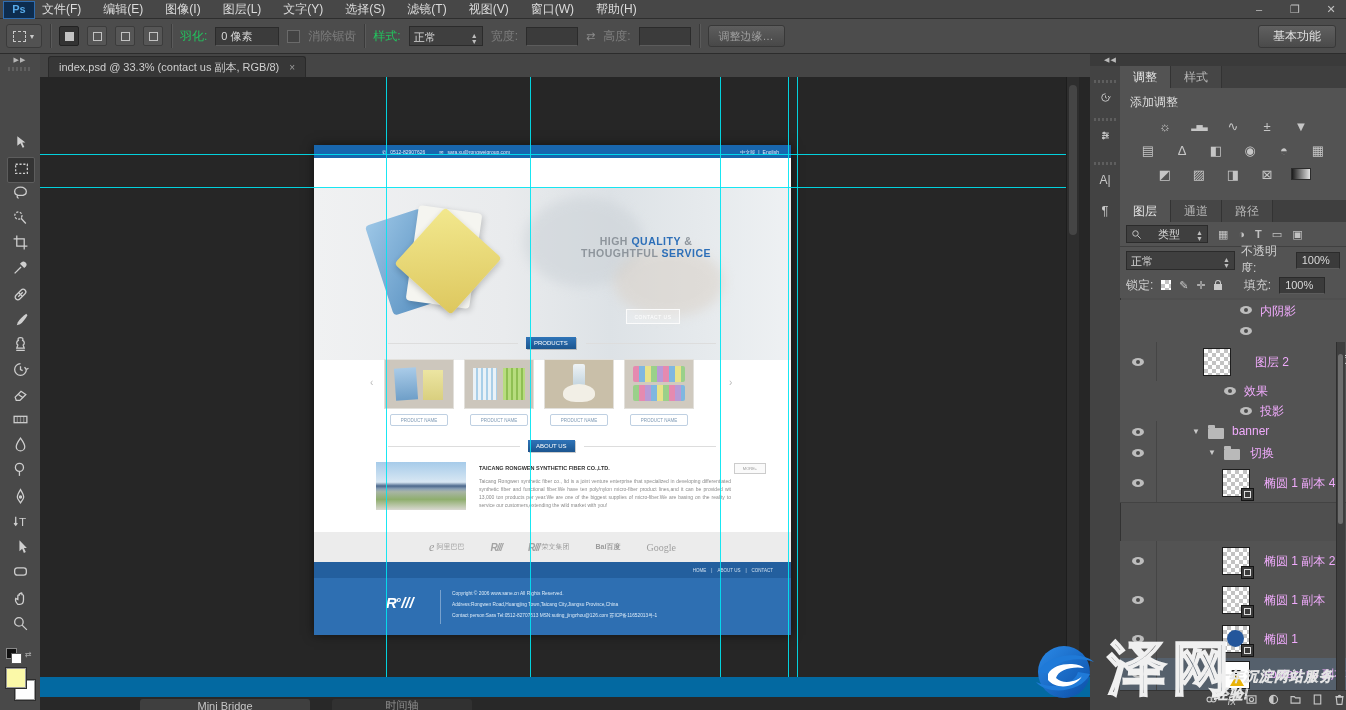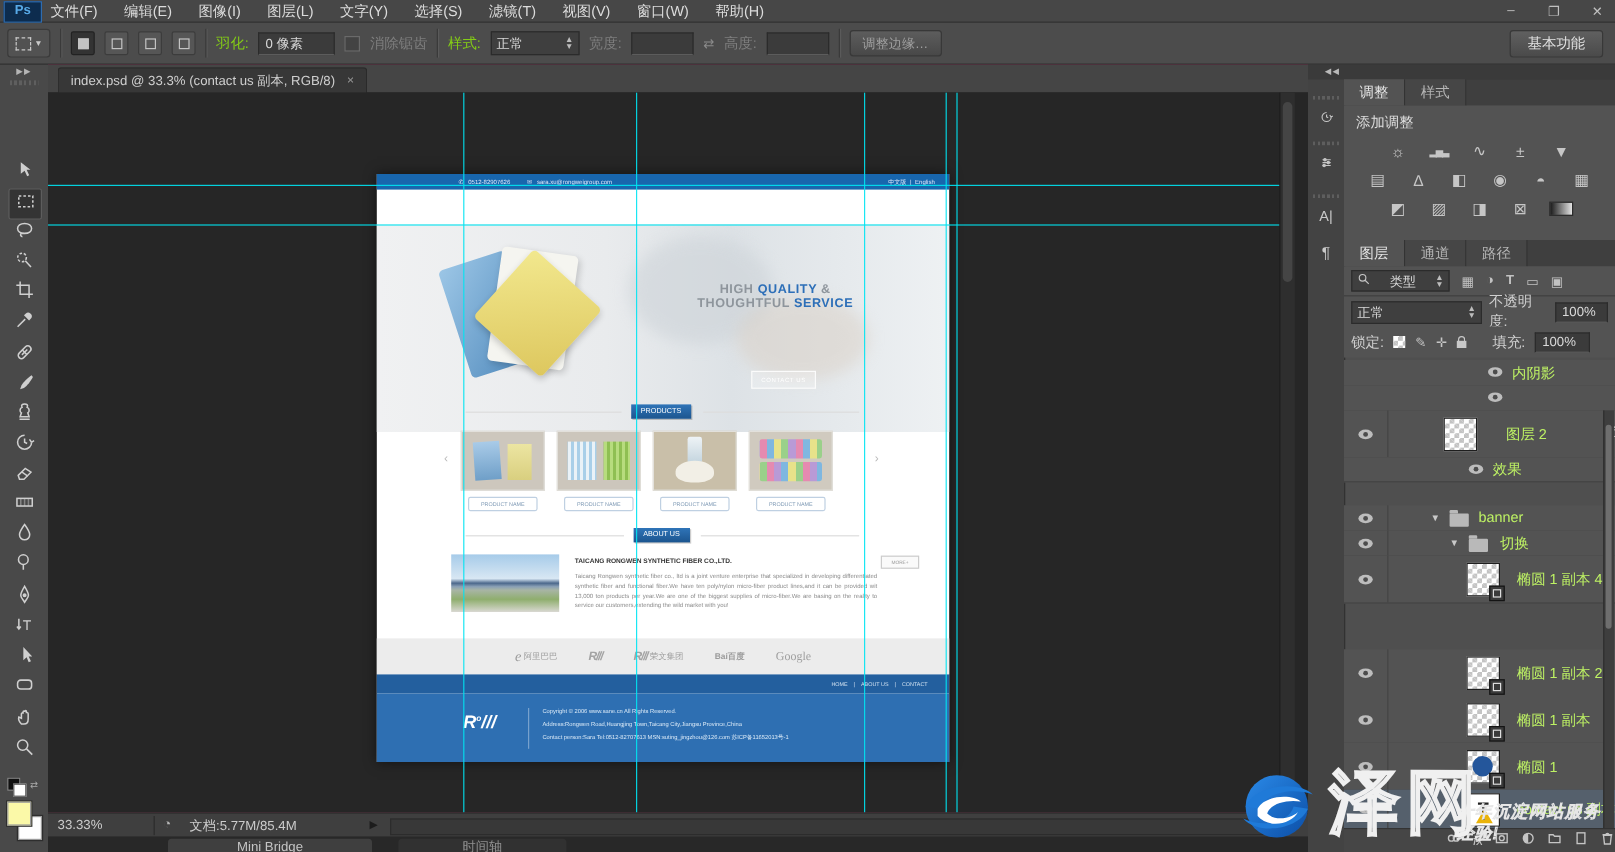--- a/index.html
+++ b/index.html
@@ -22,46 +22,46 @@
   .vsep{width:1px;height:24px;background:#3a3a3a;box-shadow:1px 0 0 #5a5a5a;}
   .toolpreset{width:34px;height:22px;border:1px solid #3a3a3a;border-radius:3px;background:#525252;
               display:flex;align-items:center;justify-content:center;gap:3px;}
   .tpbox{width:11px;height:9px;border:1px dashed #c9c9c9;}
   .caret{font-size:7px;color:#c9c9c9;}
   .selmode{width:18px;height:18px;border:1px solid #3c3c3c;border-radius:2px;background:#565656;
            display:flex;align-items:center;justify-content:center;}
   .selmode.active{background:#333;border-color:#222;}
   .selmode i{display:block;width:7px;height:7px;border:1px solid #c3c3c3;}
   .selmode.active i{background:#c3c3c3;}
-  .oblabel{font-size:12px;color:#84cc16;}
+  .oblabel{font-size:12px;color:#22c55e;}
   .oblabel.dis{color:#7e7e7e;}
   .obinput{height:17px;background:#3b3b3b;border:1px solid #2b2b2b;border-bottom-color:#5c5c5c;
            font-size:11px;color:#d9d9d9;display:flex;align-items:center;padding:0 5px;}
   .obselect{height:18px;background:#3f3f3f;border:1px solid #2b2b2b;font-size:11px;color:#d9d9d9;
-            display:flex;align-items:center;justify-content:space-between;padding:0 4px;font-family:Liberation Serif, serif;}
+            display:flex;align-items:flex-end;justify-content:space-between;padding:0 4px;}
   .updn{font-size:7px;line-height:6px;color:#bdbdbd;}
   .checkbox{width:11px;height:11px;border:1px solid #6a6a6a;background:#434343;}
   .obbtn{height:20px;padding:0 10px;border:1px solid #383838;border-radius:3px;
          background:linear-gradient(#5d5d5d,#484848);font-size:11px;color:#9f9f9f;
          display:flex;align-items:center;}
   .wsbtn{right:10px;top:6px;height:21px;padding:0 14px;border:1px solid #383838;border-radius:3px;
          background:linear-gradient(#606060,#4a4a4a);font-size:12px;color:#e2e2e2;
          display:flex;align-items:center;}
   
   .toolbar{left:0;top:54px;width:40px;height:656px;background:#494949;border-right:1px solid #313131;}
   .tb-collapse{left:0;top:2px;width:40px;text-align:center;font-size:7px;color:#b5b5b5;letter-spacing:1px;}
   .tb-dots{left:8px;top:13px;width:24px;height:4px;
            background:repeating-linear-gradient(90deg,#5f5f5f 0 2px,transparent 2px 4px);}
   .tool{left:7px;width:26px;height:24px;display:flex;align-items:center;justify-content:center;}
   .tool.sel{background:#343434;border:1px solid #5d5d5d;border-radius:2px;}
   .tool svg{width:17px;height:17px;stroke:#cfcfcf;fill:none;stroke-width:1.2;}
   .mini svg{width:11px;height:11px;stroke:#c5c5c5;fill:none;stroke-width:1.4;}
   .swatch{border:1px solid #9a9a9a;box-shadow:0 0 0 1px #2e2e2e;}
   
-  .docarea{left:40px;top:54px;width:1050px;height:656px;background:#be185d;}
+  .docarea{left:40px;top:54px;width:1050px;height:656px;background:#0369a1;}
   .tabbar{left:0;top:0;width:1050px;height:23px;background:#454545;border-bottom:1px solid #2a2a2a;}
   .doctab{left:8px;top:2px;height:21px;background:#373737;border:1px solid #2a2a2a;border-bottom:none;
           border-radius:3px 3px 0 0;display:flex;align-items:center;gap:10px;padding:0 10px;
           font-size:11px;color:#cfcfcf;}
   .doctab .x{color:#9a9a9a;font-size:10px;}
   .canvas{left:0;top:23px;width:1050px;height:600px;background:#262626;overflow:hidden;}
   .guide-v{width:1px;top:0;height:600px;background:#00e4f2;opacity:.9;z-index:40;}
   .guide-h{height:1px;left:0;width:1026px;background:#00e4f2;opacity:.9;z-index:40;}
   .cscroll{left:1026px;top:0;width:12px;height:600px;background:#2e2e2e;border-left:1px solid #1d1d1d;}
   .cscroll i{position:absolute;left:2px;top:8px;width:8px;height:150px;background:#454545;border-radius:4px;}
@@ -134,21 +134,21 @@
   .eye::after{content:"";position:absolute;left:4px;top:2px;width:4px;height:4px;border-radius:50%;background:#4c4c4c;}
   .eyecol{position:absolute;left:0;top:0;height:100%;width:36px;display:flex;align-items:center;justify-content:center;border-right:1px solid #454545;}
   .thumb{position:absolute;width:26px;height:26px;border:1px solid #1e1e1e;}
   .checker{background-color:#fff;background-image:
      linear-gradient(45deg,#c3c3c3 25%,transparent 25%,transparent 75%,#c3c3c3 75%),
      linear-gradient(45deg,#c3c3c3 25%,transparent 25%,transparent 75%,#c3c3c3 75%);
      background-size:8px 8px;background-position:0 0,4px 4px;}
   .vbadge{position:absolute;right:-5px;bottom:-5px;width:11px;height:11px;background:#3a3a3a;
           border:1px solid #141414;display:flex;align-items:center;justify-content:center;}
   .vbadge i{display:block;width:5px;height:5px;border:1px solid #ddd;}
-  .lname{position:absolute;font-size:12px;color:#bef264;white-space:nowrap;text-align:center;}
+  .lname{position:absolute;font-size:12px;color:#f0abfc;white-space:nowrap;text-align:center;}
   .tri{position:absolute;font-size:8px;color:#c9c9c9;}
   .folder{position:absolute;width:16px;height:11px;background:#b9b9b9;border-radius:1px;}
   .folder::before{content:"";position:absolute;top:-3px;left:0;width:7px;height:3px;background:#b9b9b9;border-radius:1px 1px 0 0;}
   .fx{position:absolute;font-style:italic;font-size:12px;color:#dcdcdc;}
   .warn{position:absolute;width:0;height:0;border-left:7px solid transparent;border-right:7px solid transparent;
         border-bottom:12px solid #eab308;}
   .warn::after{content:"!";position:absolute;left:-2px;top:1px;font-size:9px;font-weight:bold;color:#222;}
   .lscroll{position:absolute;left:246px;width:8px;background:#3e3e3e;border-left:1px solid #2f2f2f;}
   .lscroll i{position:absolute;left:1px;top:12px;width:5px;height:170px;background:#6e6e6e;border-radius:3px;}
   .lfooter{position:absolute;left:30px;top:636px;width:226px;height:20px;background:#464646;border-top:1px solid #333;
@@ -500,32 +500,20 @@
       <div class="ab guide-v" style="left:748px;"></div>
       <div class="ab guide-v" style="left:757px;"></div>
       <div class="ab guide-h" style="top:77px;"></div>
       <div class="ab guide-h" style="top:110px;"></div>
 
       <div class="ab cscroll">
           <i></i>
         </div>
     </div>
 
-    <div class="ab statusbar">
-      <div class="ab flex" style="left:8px;top:0;height:20px;">
-        <span>33.33%</span>
-      </div>
-      <div class="ab" style="left:88px;top:2px;width:1px;height:16px;background:#2c2c2c;"></div>
-      <span class="ab" style="left:96px;top:3px;color:#b5b5b5;font-size:11px;">◔</span>
-      <div class="ab flex" style="left:118px;top:0;height:20px;">
-        <span>文档:5.77M/85.4M</span>
-      </div>
-      <span class="ab" style="left:268px;top:4px;font-size:9px;color:#1c1c1c;">▶</span>
-      <div class="ab" style="left:285px;top:4px;width:745px;height:12px;background:#383838;border:1px solid #2c2c2c;"></div>
-    </div>
 
     <div class="ab bottombar">
       <div class="btab" style="left:100px;width:170px;background:#3f3f3f;color:#c5c5c5;">
           <span>Mini Bridge</span>
         </div>
       <div class="btab" style="left:292px;width:140px;background:#313131;color:#8f8f8f;">
           <span>时间轴</span>
         </div>
     </div>
   </div>
@@ -664,20 +652,24 @@
       <span class="eyecol">
           <span class="eye"></span>
         </span>
       <span class="thumb checker" style="left:83px;top:6px;"></span>
       <span class="lname" style="left:135px;top:12px;">图层 2</span>
       <span class="fx" style="left:222px;top:11px;">fx</span>
     </div>
     <div class="lrow" style="top:327px;height:20px;padding-left:11px;">
       <span class="eye" style="position:absolute;left:104px;top:6px;"></span>
       <span class="lname" style="left:124px;top:2px;">效果</span>
+    </div>
+    <div class="lrow" style="top:347px;height:20px;">
+      <span class="eye" style="position:absolute;left:120px;top:6px;"></span>
+      <span class="lname" style="left:140px;top:2px;">投影</span>
     </div>
     <div class="lrow" style="top:367px;height:21px;">
       <span class="eyecol">
           <span class="eye"></span>
         </span>
       <span class="tri" style="left:72px;top:6px;">▼</span>
       <span class="folder" style="left:88px;top:7px;"></span>
       <span class="lname" style="left:112px;top:3px;">banner</span>
     </div>
     <div class="lrow" style="top:388px;height:21px;">

